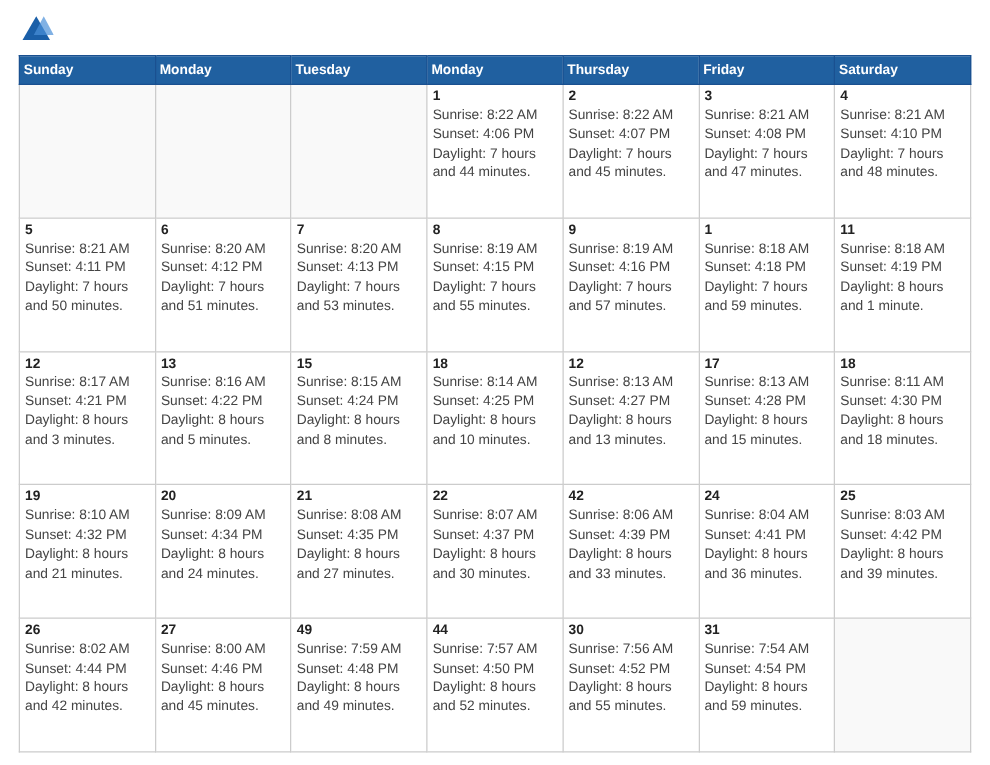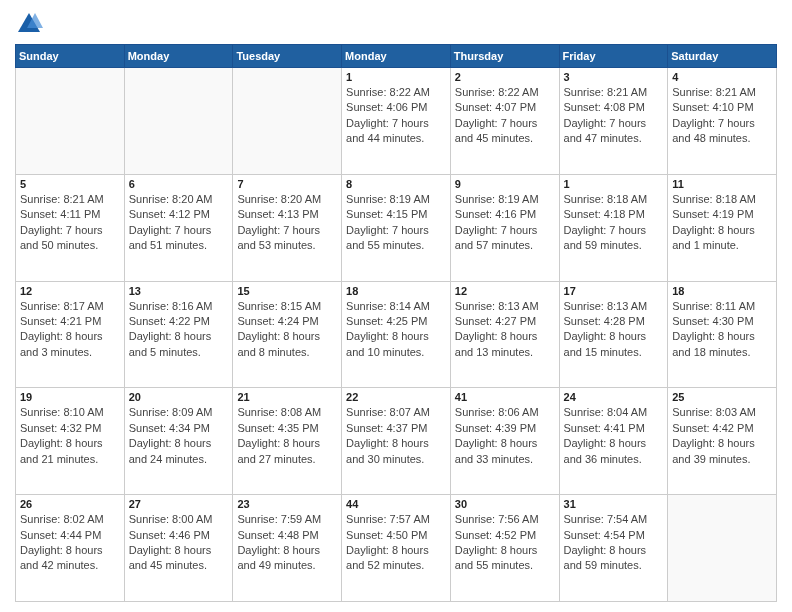--- a/index.html
+++ b/index.html
@@ -218,21 +218,21 @@
           </td>
           <td>
             <div class="day-number">21</div>
             <div class="day-info">Sunrise: 8:08 AM<br>Sunset: 4:35 PM<br>Daylight: 8 hours<br>and 27 minutes.</div>
           </td>
           <td>
             <div class="day-number">22</div>
             <div class="day-info">Sunrise: 8:07 AM<br>Sunset: 4:37 PM<br>Daylight: 8 hours<br>and 30 minutes.</div>
           </td>
           <td>
-            <div class="day-number">41</div>
+            <div class="day-number">42</div>
             <div class="day-info">Sunrise: 8:06 AM<br>Sunset: 4:39 PM<br>Daylight: 8 hours<br>and 33 minutes.</div>
           </td>
           <td>
             <div class="day-number">24</div>
             <div class="day-info">Sunrise: 8:04 AM<br>Sunset: 4:41 PM<br>Daylight: 8 hours<br>and 36 minutes.</div>
           </td>
           <td>
             <div class="day-number">25</div>
             <div class="day-info">Sunrise: 8:03 AM<br>Sunset: 4:42 PM<br>Daylight: 8 hours<br>and 39 minutes.</div>
           </td>
@@ -240,21 +240,21 @@
         <tr>
           <td>
             <div class="day-number">26</div>
             <div class="day-info">Sunrise: 8:02 AM<br>Sunset: 4:44 PM<br>Daylight: 8 hours<br>and 42 minutes.</div>
           </td>
           <td>
             <div class="day-number">27</div>
             <div class="day-info">Sunrise: 8:00 AM<br>Sunset: 4:46 PM<br>Daylight: 8 hours<br>and 45 minutes.</div>
           </td>
           <td>
-            <div class="day-number">23</div>
+            <div class="day-number">49</div>
             <div class="day-info">Sunrise: 7:59 AM<br>Sunset: 4:48 PM<br>Daylight: 8 hours<br>and 49 minutes.</div>
           </td>
           <td>
             <div class="day-number">44</div>
             <div class="day-info">Sunrise: 7:57 AM<br>Sunset: 4:50 PM<br>Daylight: 8 hours<br>and 52 minutes.</div>
           </td>
           <td>
             <div class="day-number">30</div>
             <div class="day-info">Sunrise: 7:56 AM<br>Sunset: 4:52 PM<br>Daylight: 8 hours<br>and 55 minutes.</div>
           </td>

